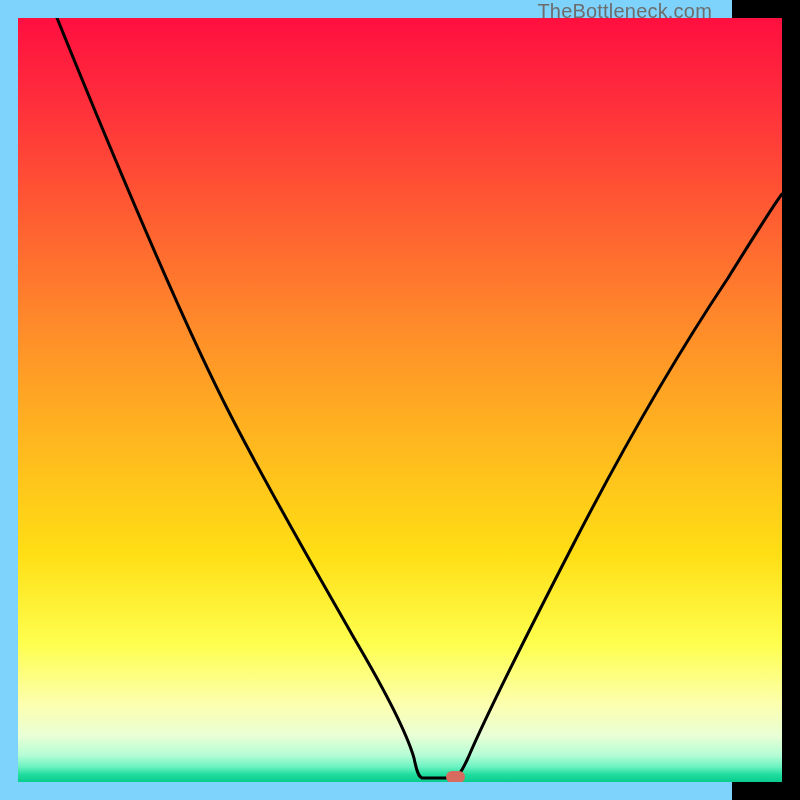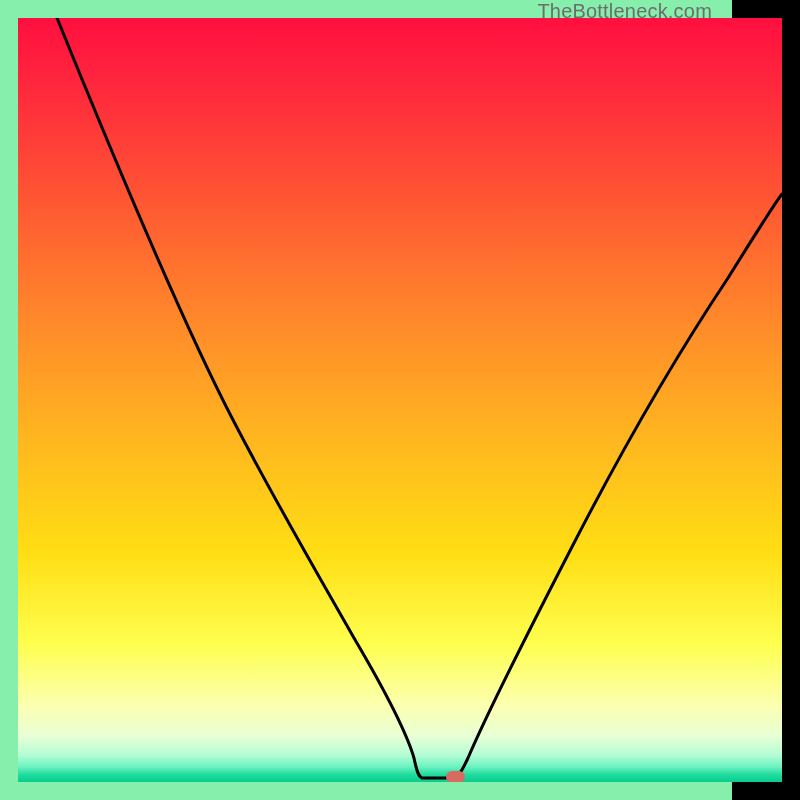--- a/index.html
+++ b/index.html
@@ -8,21 +8,21 @@
     width: 800px;
     height: 800px;
     background: #000000;
     overflow: hidden;
     font-family: Arial, Helvetica, sans-serif;
   }
   .frame {
     position: relative;
     width: 732px;
     height: 800px;
-    background: #86efac;
+    background: #7dd3fc;
   }
   .plot-area {
     position: absolute;
     left: 18px;
     top: 18px;
     width: 764px;
     height: 764px;
     background: linear-gradient(to bottom,
       #ff0f3f 0%,
       #ff2b3c 10%,

